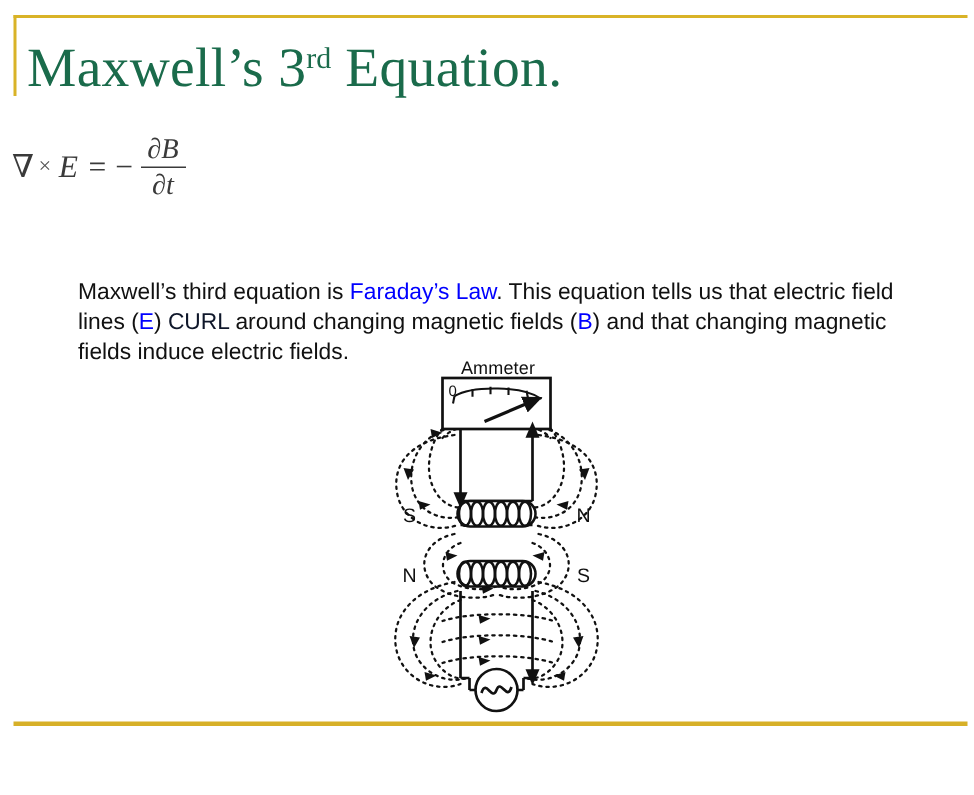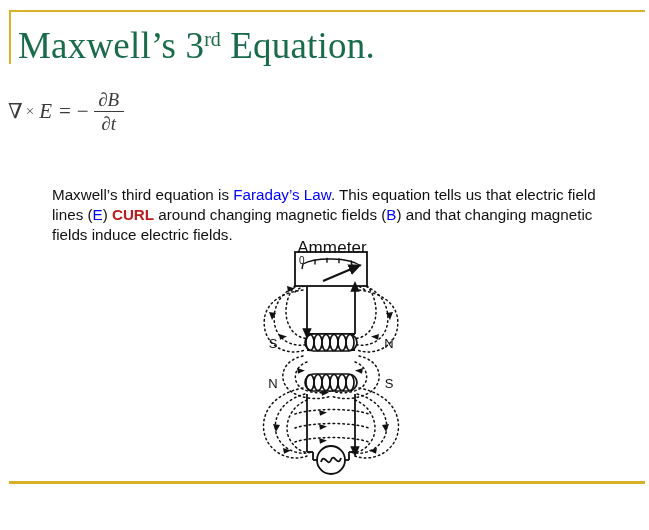--- a/index.html
+++ b/index.html
@@ -108,39 +108,39 @@
     position: absolute;
     left: 52px;
     top: 170px;
     width: 562px;
     font-family: "Liberation Sans", sans-serif;
     font-size: 15.2px;
     line-height: 20px;
     color: #111111;
   }
   .blue { color: #0000ff; margin-top: 16px; }
-  .red  { color: #b91c1c; font-weight: bold; }
+  .red  { color: #0f172a; }
 
   
   #figure {
     position: absolute;
     left: 243px;
     top: 238px;
     width: 178px;
     height: 238px;
   }
   #figure svg { display: block; }
   #ammeter-label {
     position: absolute;
     left: 0;
     top: 0;
     width: 178px;
     text-align: center;
     font-family: "Liberation Sans", sans-serif;
-    font-size: 17px;
+    font-size: 12px;
     color: #111;
     letter-spacing: 0.1px;
   }
 </style>
 </head>
 <body>
 
 <div id="slide">
 
   <div class="rule-top"></div>

